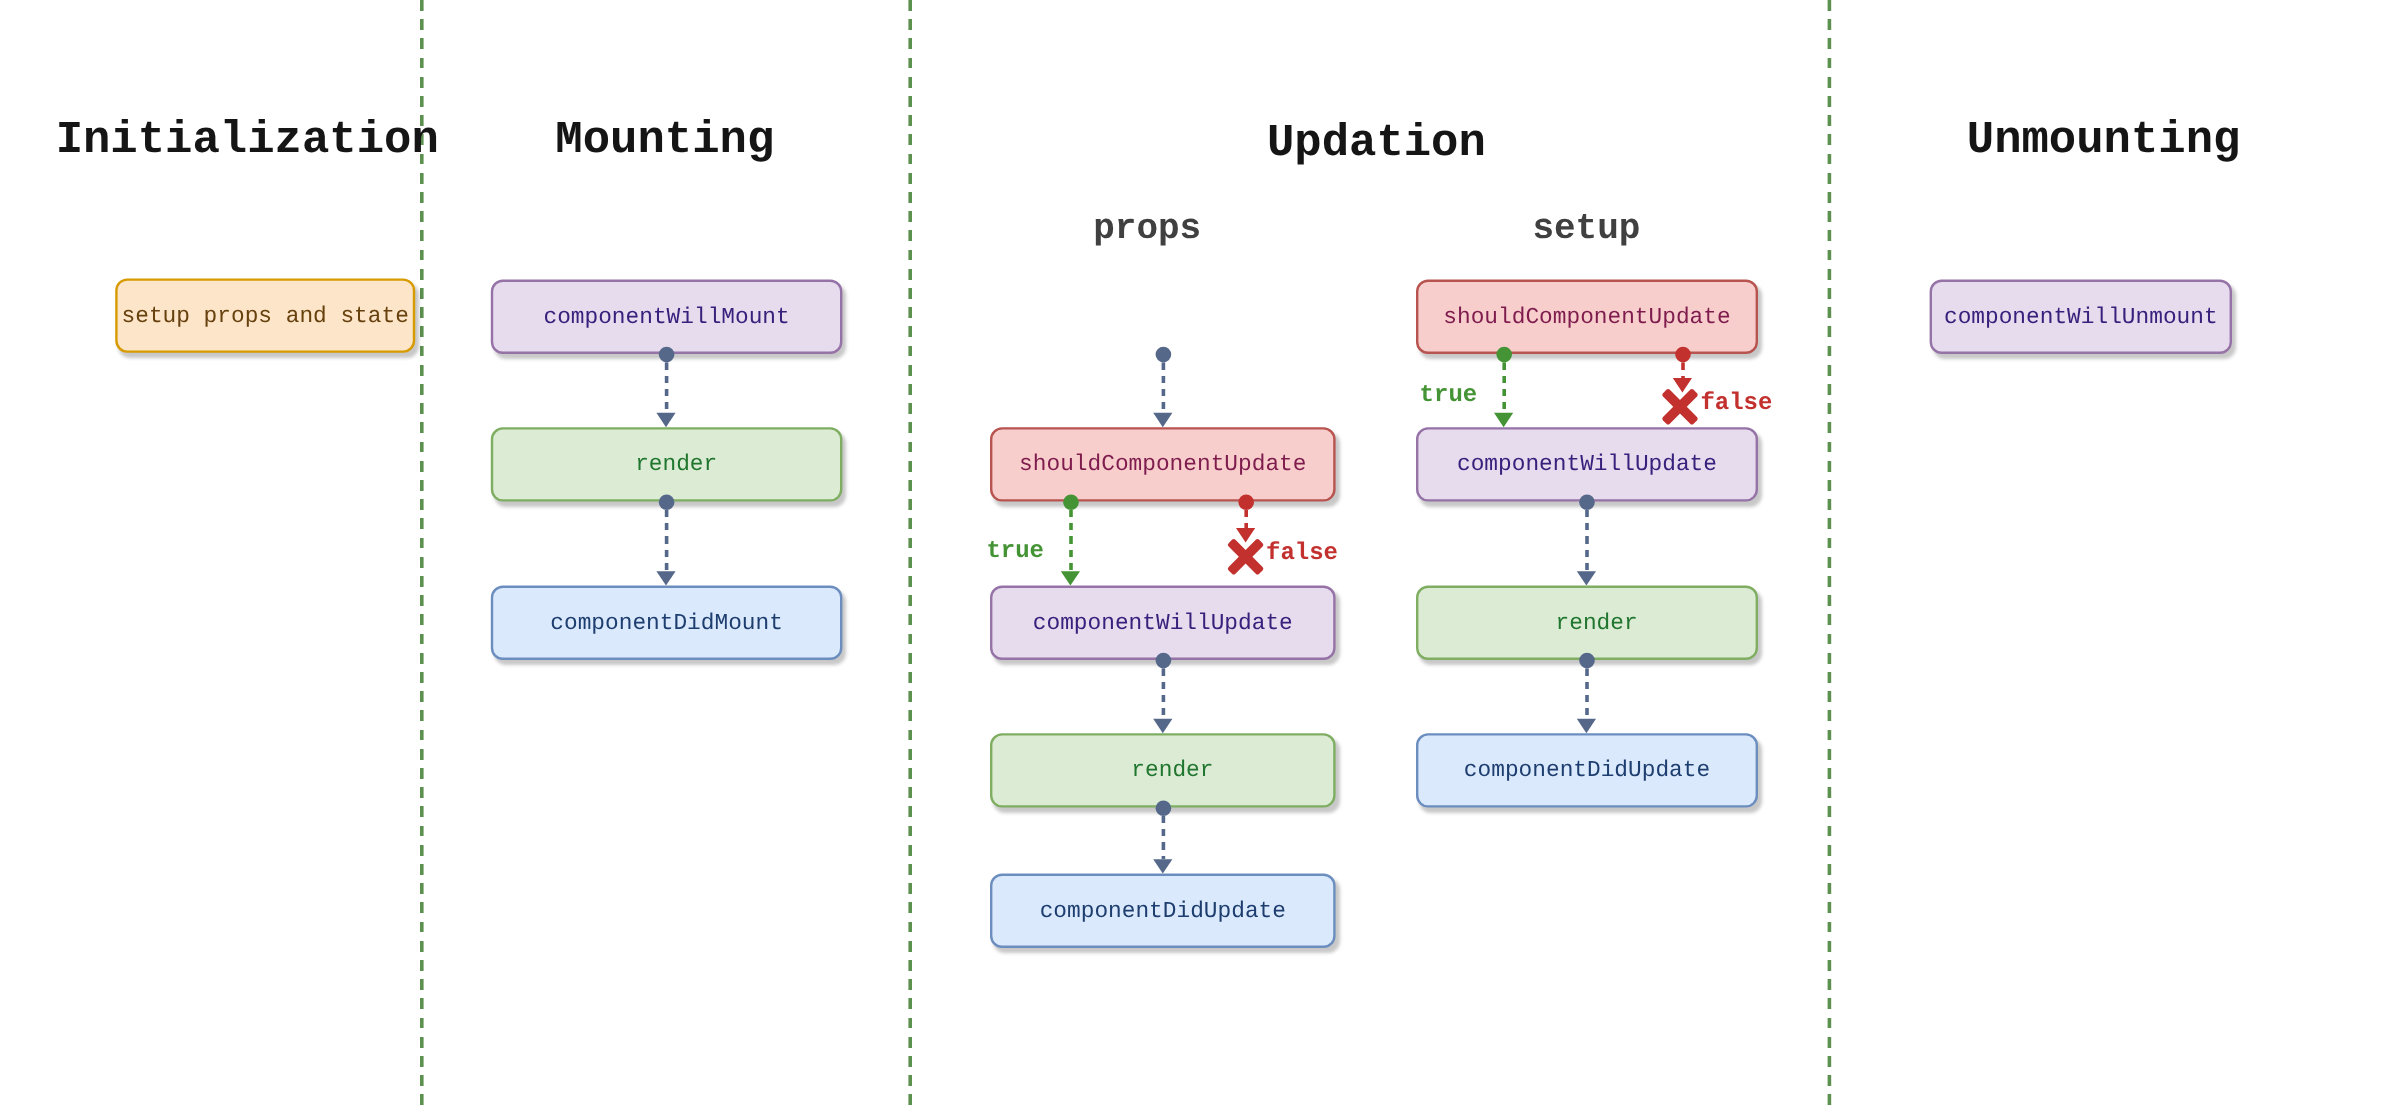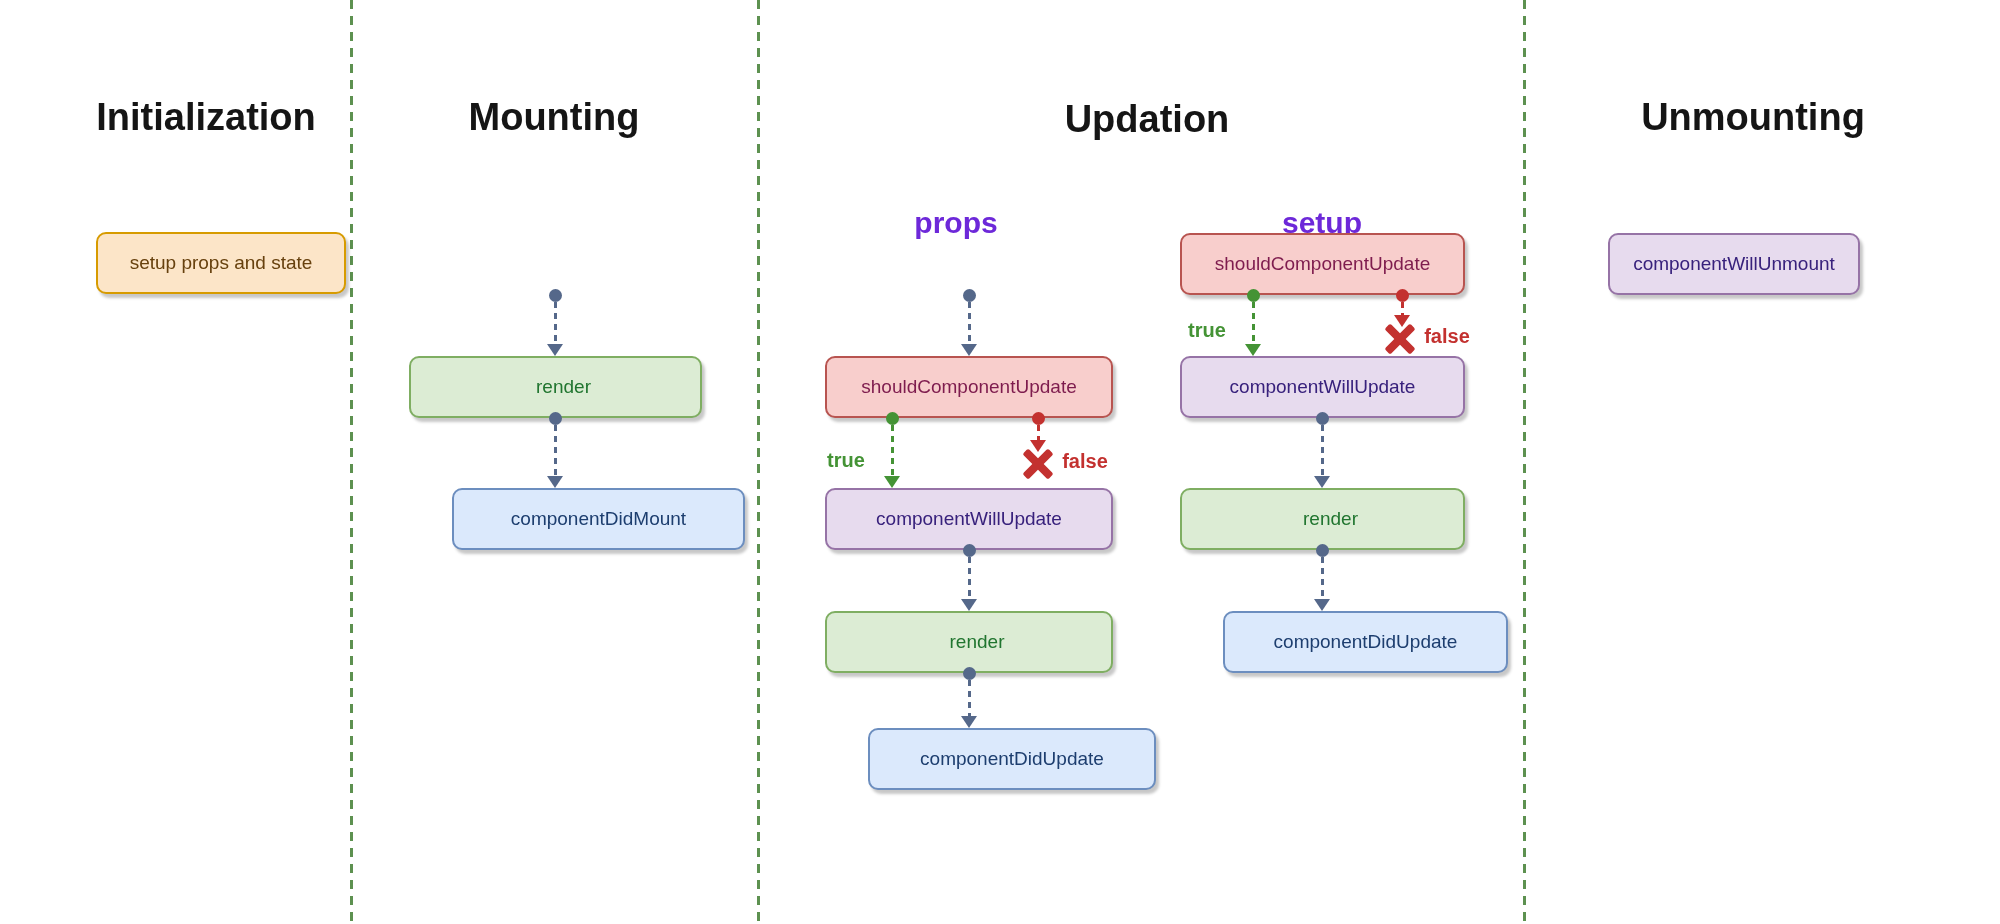--- a/index.html
+++ b/index.html
@@ -1,42 +1,42 @@
 <!DOCTYPE html>
 <html style="--divider-green: #5d9150; --arrow-slate: #55688a; --true-green: #449335; --false-red: #c3312f; --node-orange-fill: #fce5c8; --node-orange-border: #d79b00; --node-orange-text: #67410e; --node-purple-fill: #e7dbee; --node-purple-border: #9673a6; --node-purple-text: #38217c; --node-green-fill: #dcecd4; --node-green-border: #7fae62; --node-green-text: #20752f; --node-blue-fill: #dbe9fc; --node-blue-border: #6c8ebf; --node-blue-text: #1d3e6f; --node-cyan-fill: #b5e8f7; --node-cyan-border: #1ba2c3; --node-cyan-text: #2f5673; --node-red-fill: #f8cecc; --node-red-border: #b85450; --node-red-text: #7e1c4e;"><head>
 <meta charset="utf-8">
 <style>
   html,body{margin:0;padding:0;background:#ffffff;}
   .canvas{
     position:relative;width:2000px;height:924px;background:#ffffff;overflow:hidden;
-    font-family:Liberation Sans, sans-serif;
+    font-family:Liberation Mono, monospace;
   }
   .divider{
     position:absolute;top:0;bottom:0;width:3px;
     background:repeating-linear-gradient(to bottom, var(--divider-green,#5d9150) 0 9px, transparent 9px 16px);
   }
   .section-title{
     position:absolute;transform:translateX(-50%);
     font-size:38px;font-weight:bold;color:#151515;white-space:nowrap;
   }
   .sub-title{
     position:absolute;transform:translateX(-50%);
-    font-size:30px;font-weight:bold;color:#6d28d9;white-space:nowrap;margin-top:32px;
+    font-size:30px;font-weight:bold;color:#404040;white-space:nowrap;
   }
   .node{
     position:absolute;height:62px;box-sizing:border-box;
     border:2px solid;border-radius:10px;
     display:flex;align-items:center;justify-content:center;
     font-size:19px;box-shadow:3px 4px 3px rgba(0,0,0,0.22);
     white-space:nowrap;
   }
   .node.orange{background:var(--node-orange-fill,#fce5c8);border-color:var(--node-orange-border,#d79b00);color:var(--node-orange-text,#67410e);}
   .node.purple{background:var(--node-purple-fill,#e7dbee);border-color:var(--node-purple-border,#9673a6);color:var(--node-purple-text,#38217c);}
   .node.green {background:var(--node-green-fill,#dcecd4); border-color:var(--node-green-border,#7fae62); color:var(--node-green-text,#20752f);padding-left:16px;}
-  .node.blue  {background:var(--node-blue-fill,#dbe9fc);  border-color:var(--node-blue-border,#6c8ebf);  color:var(--node-blue-text,#1d3e6f);margin-left:43px;}
+  .node.blue  {background:var(--node-blue-fill,#dbe9fc);  border-color:var(--node-blue-border,#6c8ebf);  color:var(--node-blue-text,#1d3e6f);}
   .node.cyan  {background:var(--node-cyan-fill,#b5e8f7);  border-color:var(--node-cyan-border,#1ba2c3);  color:var(--node-cyan-text,#2f5673);}
   .node.red   {background:var(--node-red-fill,#f8cecc);   border-color:var(--node-red-border,#b85450);   color:var(--node-red-text,#7e1c4e);}
   .arrow{
     position:absolute;width:16px;
     display:flex;flex-direction:column;align-items:center;
   }
   .arrow .dot{width:13px;height:13px;border-radius:50%;flex:0 0 auto;}
   .arrow .shaft{flex:1 1 auto;width:3px;}
   .arrow .head{
     width:0;height:0;flex:0 0 auto;
@@ -81,20 +81,23 @@
   <div class="section-title" style="left:1147px;top:98px">Updation</div>
   <div class="section-title" style="left:1753px;top:96px">Unmounting</div>
 
   <div class="sub-title" style="left:956px;top:174px">props</div>
   <div class="sub-title" style="left:1322px;top:174px">setup</div>
 
   <div class="node orange" style="left:96px;top:232px;width:250px">
     <span>setup props and state</span>
   </div>
 
+  <div class="node purple" style="left:409px;top:233px;width:293px">
+    <span>componentWillMount</span>
+  </div>
   <div class="node green" style="left:409px;top:356px;width:293px">
     <span>render</span>
   </div>
   <div class="node blue" style="left:409px;top:488px;width:293px">
     <span>componentDidMount</span>
   </div>
   <div class="arrow grey" style="left:547px;top:289px;height:67px">
     <span class="dot"></span>
       <span class="shaft"></span>
       <span class="head"></span>

